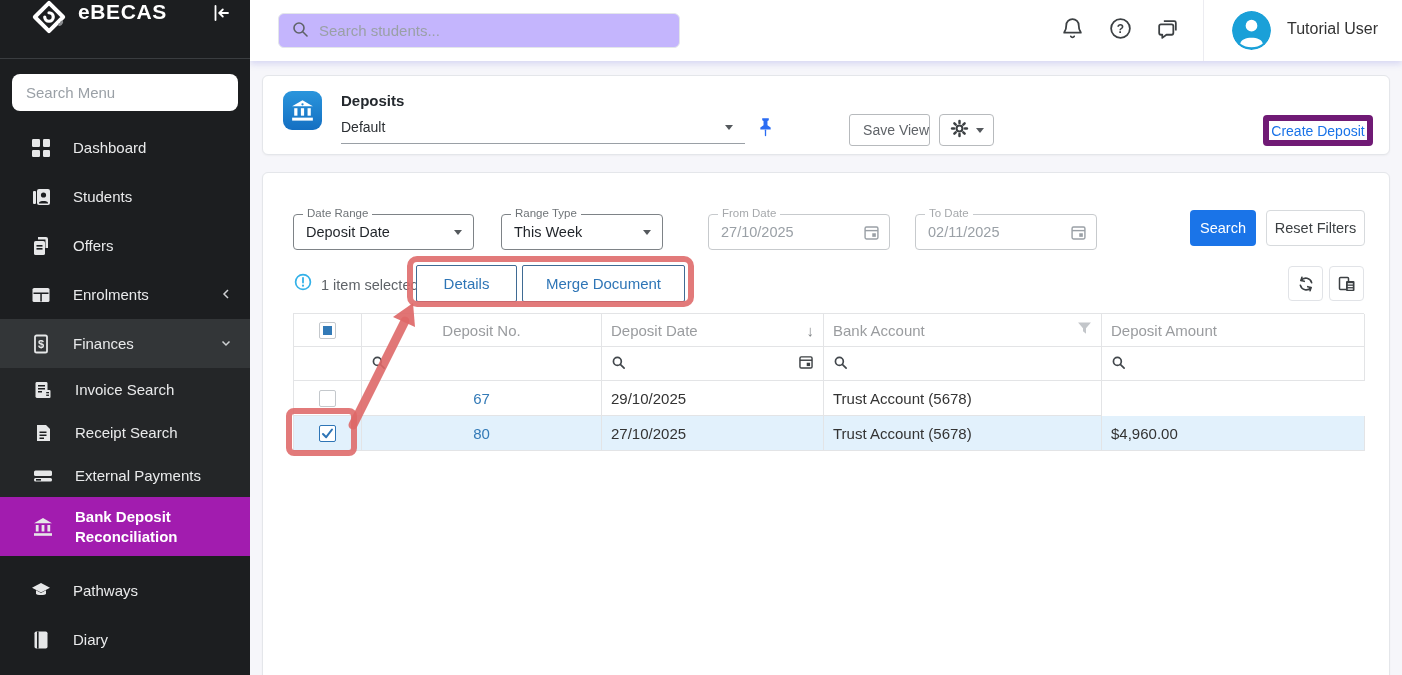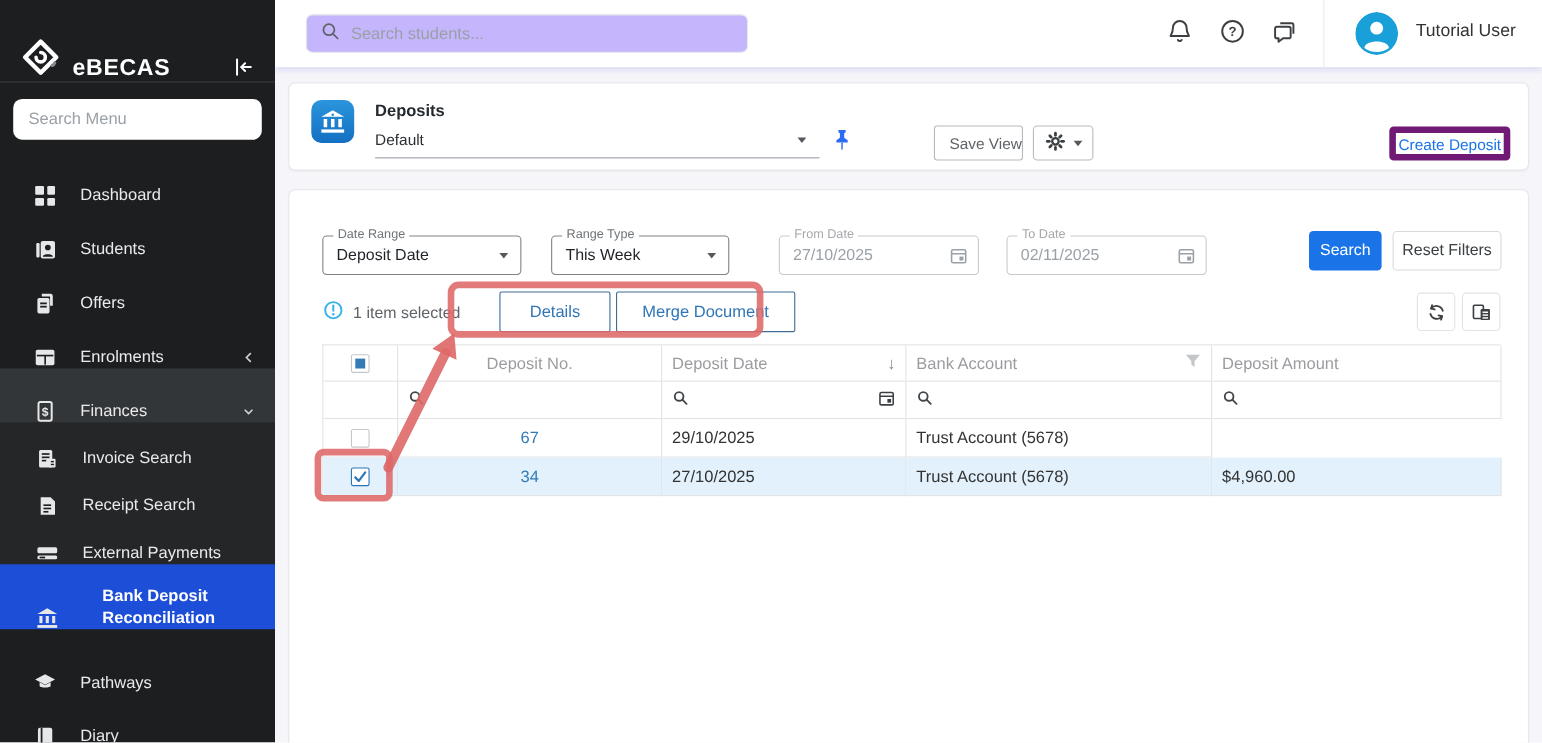--- a/index.html
+++ b/index.html
@@ -5,34 +5,34 @@
   * { margin:0; padding:0; box-sizing:border-box; }
   html,body { width:1402px; height:675px; }
   body {
     font-family:"Liberation Sans","DejaVu Sans",sans-serif;
     background:#f6f6fa; color:#333; position:relative; overflow:hidden;
   }
   button { font-family:inherit; cursor:pointer; }
 
   
   .sidebar { position:absolute; left:0; top:0; width:250px; height:675px; background:#1c1e20; z-index:6; }
-  .logo-bar { height:75px; border-bottom:1px solid #3a3d40; display:flex; align-items:flex-end; padding:0 16px 0 20px; }
+  .logo-bar { height:59px; border-bottom:1px solid #3a3d40; display:flex; align-items:flex-start; padding:0 16px 0 32px; }
   .brand { color:#fff; font-size:21px; font-weight:700; letter-spacing:.6px; margin-left:12px; flex:1; }
   .collapse-btn { background:none; border:none; display:flex; padding:2px; }
   .menu-search { margin:15px 12px 12px; }
   .menu-search input { width:100%; height:37px; border:none; border-radius:8px; padding:0 14px; font-size:15px; outline:none; background:#fff; color:#333; }
   .menu-search input::placeholder { color:#9aa0a6; }
-  .nav-item { height:49px; display:flex; align-items:flex-end; padding:0 18px 0 30px; color:#e9eaeb; font-size:15px; cursor:pointer; }
+  .nav-item { height:49px; display:flex; align-items:center; padding:0 18px 0 30px; color:#e9eaeb; font-size:15px; cursor:pointer; }
   .nav-ic { width:22px; display:flex; justify-content:center; margin-right:21px; flex:none; }
   .nav-ic svg { fill:#e6e7e8; }
   .nav-lbl { flex:1; line-height:20px; }
   .fin-group { background:#242628; }
   .fin-head { background:#333638; }
   .sub-item { height:43px; padding-left:32px; }
-  .sub-item.active { background:#1d4ed8; height:59px; font-weight:700; color:#fff;gap:18px; }
+  .sub-item.active { background:#a21caf; height:59px; font-weight:700; color:#fff; }
 
   
   .topbar { position:absolute; left:250px; top:0; width:1152px; height:61px; background:#fff; box-shadow:0 3px 6px rgba(140,140,225,.28); z-index:5; }
   .tb-search { position:absolute; left:28px; top:13px; width:402px; height:35px; background:#c4b5fd; border:1px solid #e3e6ea; border-radius:6px; display:flex; align-items:center; padding:0 12px; }
   .tb-search input { flex:1; border:none; background:transparent; outline:none; font-size:15px; color:#333; margin-left:10px; }
   .tb-search input::placeholder { color:#9aa0a6; }
   .tb-ic { position:absolute; top:16px; background:none; border:none; display:flex; }
   .tb-div { position:absolute; left:953px; top:0; width:1px; height:61px; background:#ececf1; }
   .avatar { position:absolute; left:982px; top:11px; width:39px; height:39px; border-radius:50%; overflow:hidden; }
   .user-name { position:absolute; left:1037px; top:20px; font-size:16px; color:#333; }
@@ -68,21 +68,21 @@
   #f-daterange { left:30px; top:41px; width:181px; }
   #f-rangetype { left:238px; top:41px; width:162px; }
   #f-from { left:445px; top:41px; width:182px; }
   #f-to { left:652px; top:41px; width:182px; }
   .btn-search { left:927px; top:37px; width:66px; height:36px; background:#1a74e8; border:none; border-radius:4px; color:#fff; font-size:14.5px; }
   .btn-reset { left:1003px; top:37px; width:99px; height:36px; background:#fff; border:1px solid #d7dadd; border-radius:4px; color:#3c4043; font-size:14.5px; }
 
   
   .sel-info { left:31px; top:100px; }
   .sel-text { left:58px; top:104px; font-size:14.5px; color:#5f6368; }
-  .btn-grid { border:1px solid #3f6b94; color:#2e75b6; background:#fff; border-radius:2px; font-size:15px; height:37px;margin-left:38px; }
+  .btn-grid { border:1px solid #3f6b94; color:#2e75b6; background:#fff; border-radius:2px; font-size:15px; height:37px; }
   .btn-details { left:153px; top:92px; width:101px; }
   .btn-merge { left:259px; top:92px; width:163px; }
   .ic-btn { width:35px; height:35px; border:1px solid #e1e3e7; border-radius:4px; background:#fff; display:flex; align-items:center; justify-content:center; }
   .btn-refresh { left:1025px; top:93px; }
   .btn-cols { left:1066px; top:93px; }
 
   
   .tbl { left:30px; top:140px; width:1071px; border-left:1px solid #e3e4e6; border-top:1px solid #e3e4e6; }
   .trow { display:grid; grid-template-columns:68px 240px 222px 278px 263px; }
   .tc { border-right:1px solid #e3e4e6; border-bottom:1px solid #e3e4e6; display:flex; align-items:center; padding:0 9px; font-size:15px; color:#333; }
@@ -494,21 +494,21 @@
 
     <div class="trow tdata sel">
       <div class="tc center">
         <span class="cb checked">
             <svg width="13" height="13" viewBox="0 0 13 13" fill="none" stroke="#2e75b6" stroke-width="2" stroke-linecap="round" stroke-linejoin="round">
               <path d="M2 7l3.2 3.2L11 2.5"></path>
             </svg>
           </span>
       </div>
       <div class="tc center">
-          <span class="link">34</span>
+          <span class="link">80</span>
         </div>
       <div class="tc">27/10/2025</div>
       <div class="tc">Trust Account (5678)</div>
       <div class="tc">$4,960.00</div>
     </div>
   </div>
 </div>
 
 <svg id="anno-arrow" width="90" height="135" viewBox="0 0 90 135">
   <path d="M18 128 70 24" stroke="rgba(222,104,104,.9)" stroke-width="9" stroke-linecap="round" fill="none"></path>

